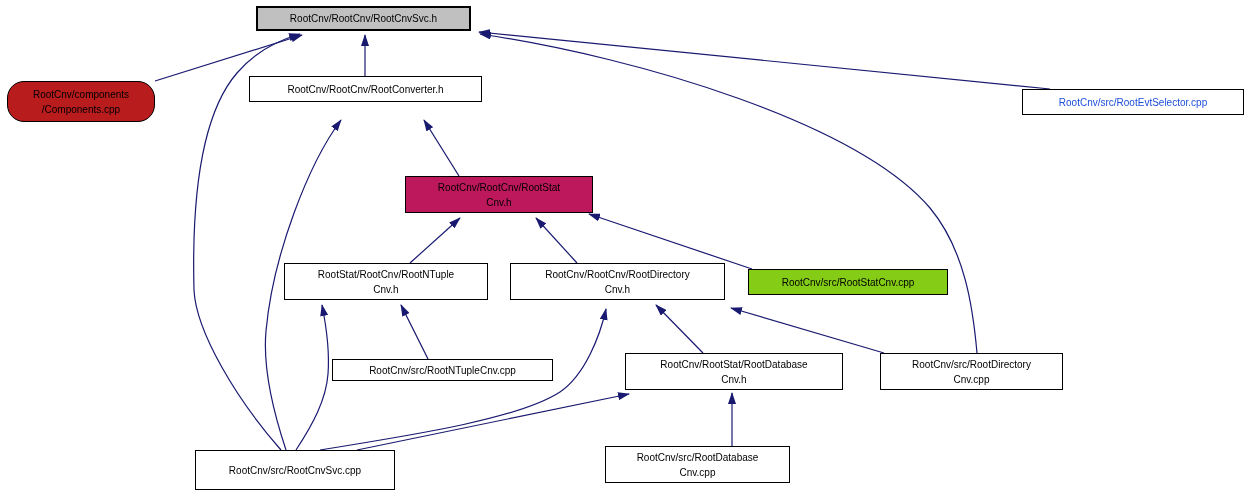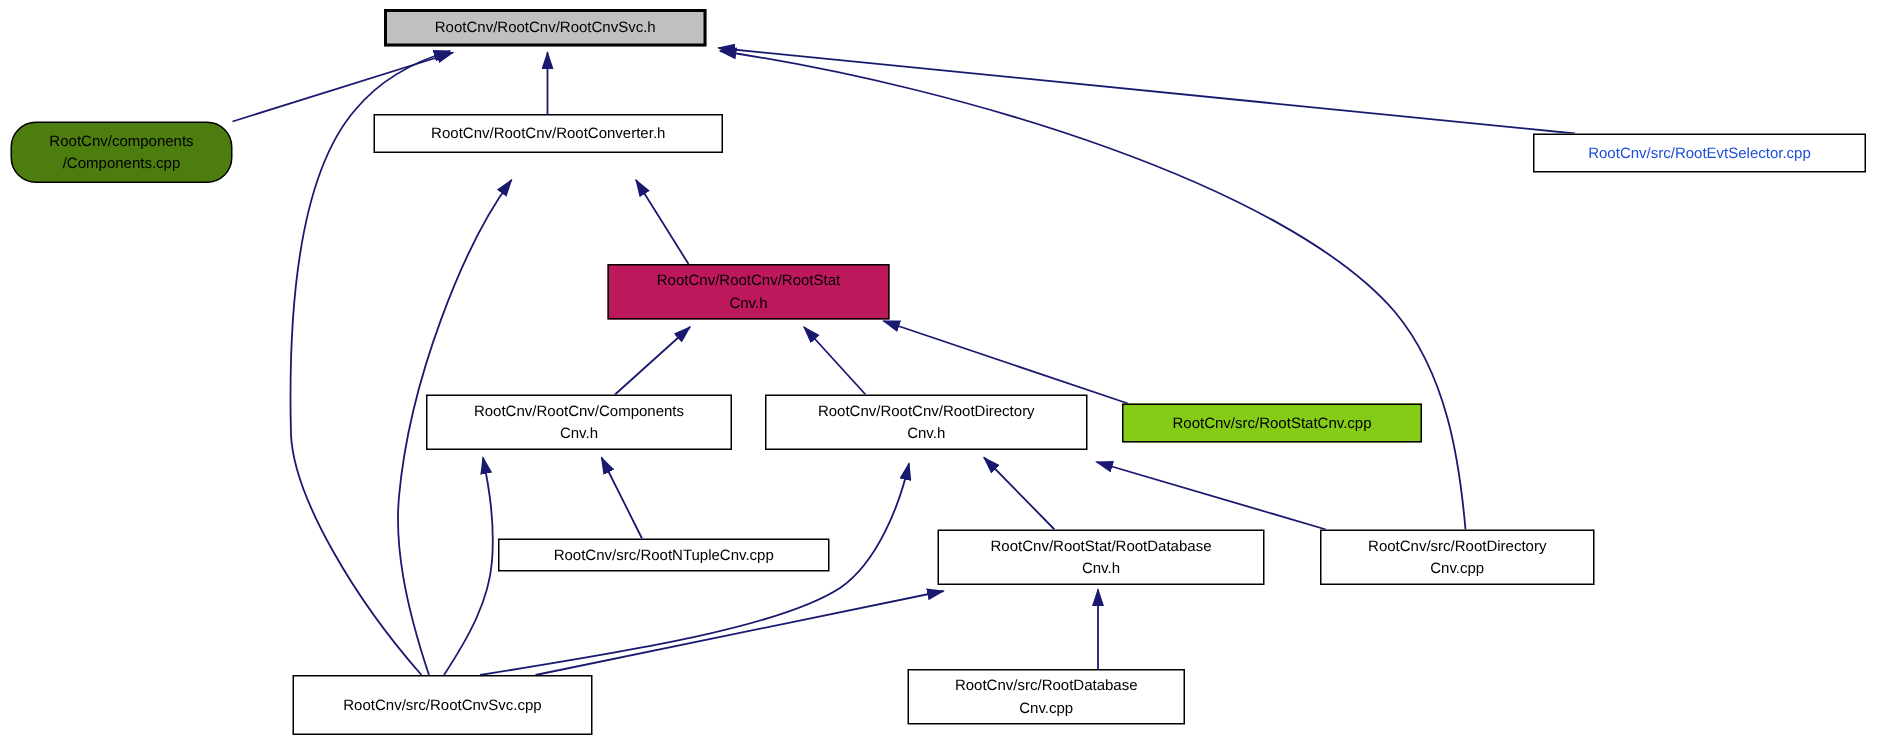--- a/index.html
+++ b/index.html
@@ -71,36 +71,36 @@
       <path d="M 703 353 L 656 305" fill="none" stroke="#191970" stroke-width="1.2" marker-end="url(#arrow)"></path>
       <path d="M 884 353 L 731 308" fill="none" stroke="#191970" stroke-width="1.2" marker-end="url(#arrow)"></path>
       <path d="M 320 450 C 420 434 520 418 560 392 C 585 375 600 336 606 309" fill="none" stroke="#191970" stroke-width="1.2" marker-end="url(#arrow)"></path>
       <path d="M 357 450 L 629 394" fill="none" stroke="#191970" stroke-width="1.2" marker-end="url(#arrow)"></path>
       <path d="M 732 446 L 732 393" fill="none" stroke="#191970" stroke-width="1.2" marker-end="url(#arrow)"></path>
     </svg>
 
 <div class="node highlighted" style="left: 256px; top: 6px; width: 215px; height: 25px; border-color: rgb(0, 0, 0); background: rgb(192, 192, 192); color: rgb(0, 0, 0);">
       <div class="node-line">RootCnv/RootCnv/RootCnvSvc.h</div>
     </div>
-    <div class="node" style="left: 7px; top: 81px; width: 148px; height: 41px; border-color: rgb(0, 0, 0); background: #4d7c0f; color: rgb(0, 0, 0); border-radius: 17px;">
+    <div class="node" style="left: 7px; top: 81px; width: 148px; height: 41px; border-color: rgb(0, 0, 0); background: #b91c1c; color: rgb(0, 0, 0); border-radius: 17px;">
       <div class="node-line">RootCnv/components</div>
       <div class="node-line">/Components.cpp</div>
     </div>
     <div class="node" style="left: 249px; top: 76px; width: 233px; height: 26px; border-color: rgb(0, 0, 0); background: rgb(255, 255, 255); color: rgb(0, 0, 0);">
       <div class="node-line">RootCnv/RootCnv/RootConverter.h</div>
     </div>
     <div class="node" style="left: 1022px; top: 89px; width: 222px; height: 26px; border-color: rgb(0, 0, 0); background: rgb(255, 255, 255); color: #1d4ed8;">
       <div class="node-line">RootCnv/src/RootEvtSelector.cpp</div>
     </div>
     <div class="node" style="left: 405px; top: 176px; width: 188px; height: 37px; border-color: rgb(0, 0, 0); background: #be185d; color: rgb(0, 0, 0);">
       <div class="node-line">RootCnv/RootCnv/RootStat</div>
       <div class="node-line">Cnv.h</div>
     </div>
     <div class="node" style="left: 284px; top: 263px; width: 204px; height: 37px; border-color: rgb(0, 0, 0); background: rgb(255, 255, 255); color: rgb(0, 0, 0);">
-      <div class="node-line">RootCnv/RootCnv/Components</div>
+      <div class="node-line">RootStat/RootCnv/RootNTuple</div>
       <div class="node-line">Cnv.h</div>
     </div>
     <div class="node" style="left: 510px; top: 263px; width: 215px; height: 37px; border-color: rgb(0, 0, 0); background: rgb(255, 255, 255); color: rgb(0, 0, 0);">
       <div class="node-line">RootCnv/RootCnv/RootDirectory</div>
       <div class="node-line">Cnv.h</div>
     </div>
     <div class="node" style="left: 748px; top: 269px; width: 200px; height: 26px; border-color: rgb(0, 0, 0); background: #84cc16; color: rgb(0, 0, 0);">
       <div class="node-line">RootCnv/src/RootStatCnv.cpp</div>
     </div>
     <div class="node" style="left: 332px; top: 359px; width: 221px; height: 22px; border-color: rgb(0, 0, 0); background: rgb(255, 255, 255); color: rgb(0, 0, 0);">

